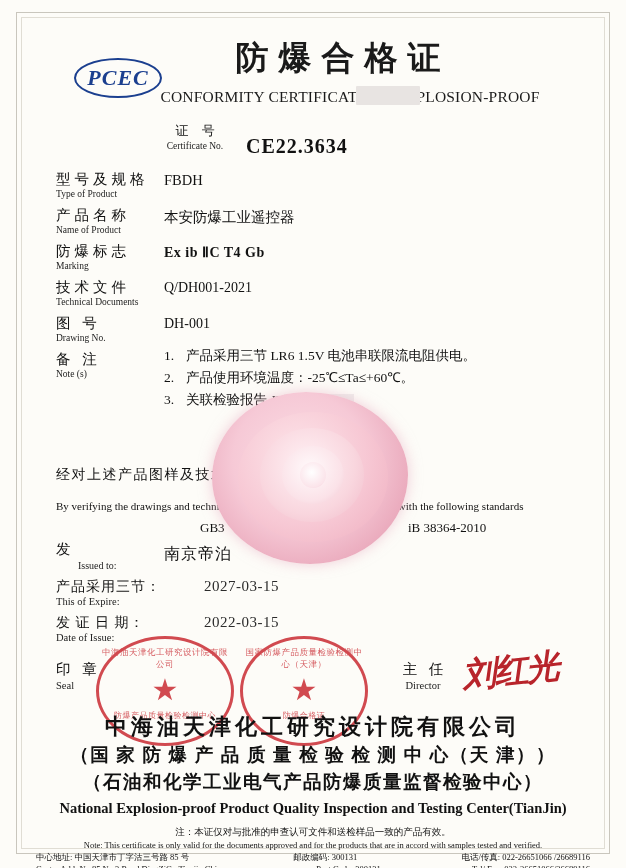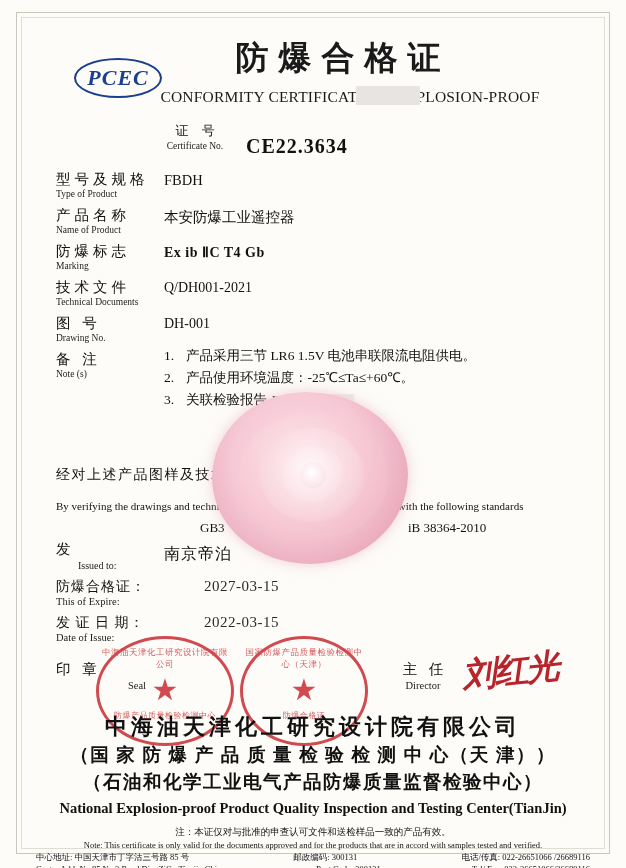--- a/index.html
+++ b/index.html
@@ -288,21 +288,20 @@
   }
   .seal-label .cn {
     font-size: 14.5px;
     letter-spacing: 4px;
     color: #111;
   }
   .seal-label .en {
     font-size: 10.5px;
     color: #222;
     margin-top: 1px;
-    text-align: right;
   }
   .director-label {
     position: absolute;
     left: 388px;
     top: 660px;
     width: 70px;
     text-align: center;
   }
   .director-label .cn {
     font-size: 14.5px;
@@ -562,21 +561,21 @@
 
   <div class="issued-label">
     <div class="cn">
       <span>发</span>
     </div>
     <div class="en">Issued  to:</div>
   </div>
   <div class="issued-value">南京帝泊</div>
 
   <div class="date-row" id="expire-row">
-    <div class="cn">防爆合格证：</div>
+    <div class="cn">产品采用三节：</div>
     <div class="en">This of Expire:</div>
     <div class="val">2027-03-15</div>
   </div>
 
   <div class="date-row" id="issue-row">
     <div class="cn">发 证 日 期：</div>
     <div class="en">Date of Issue:</div>
     <div class="val">2022-03-15</div>
   </div>
 

